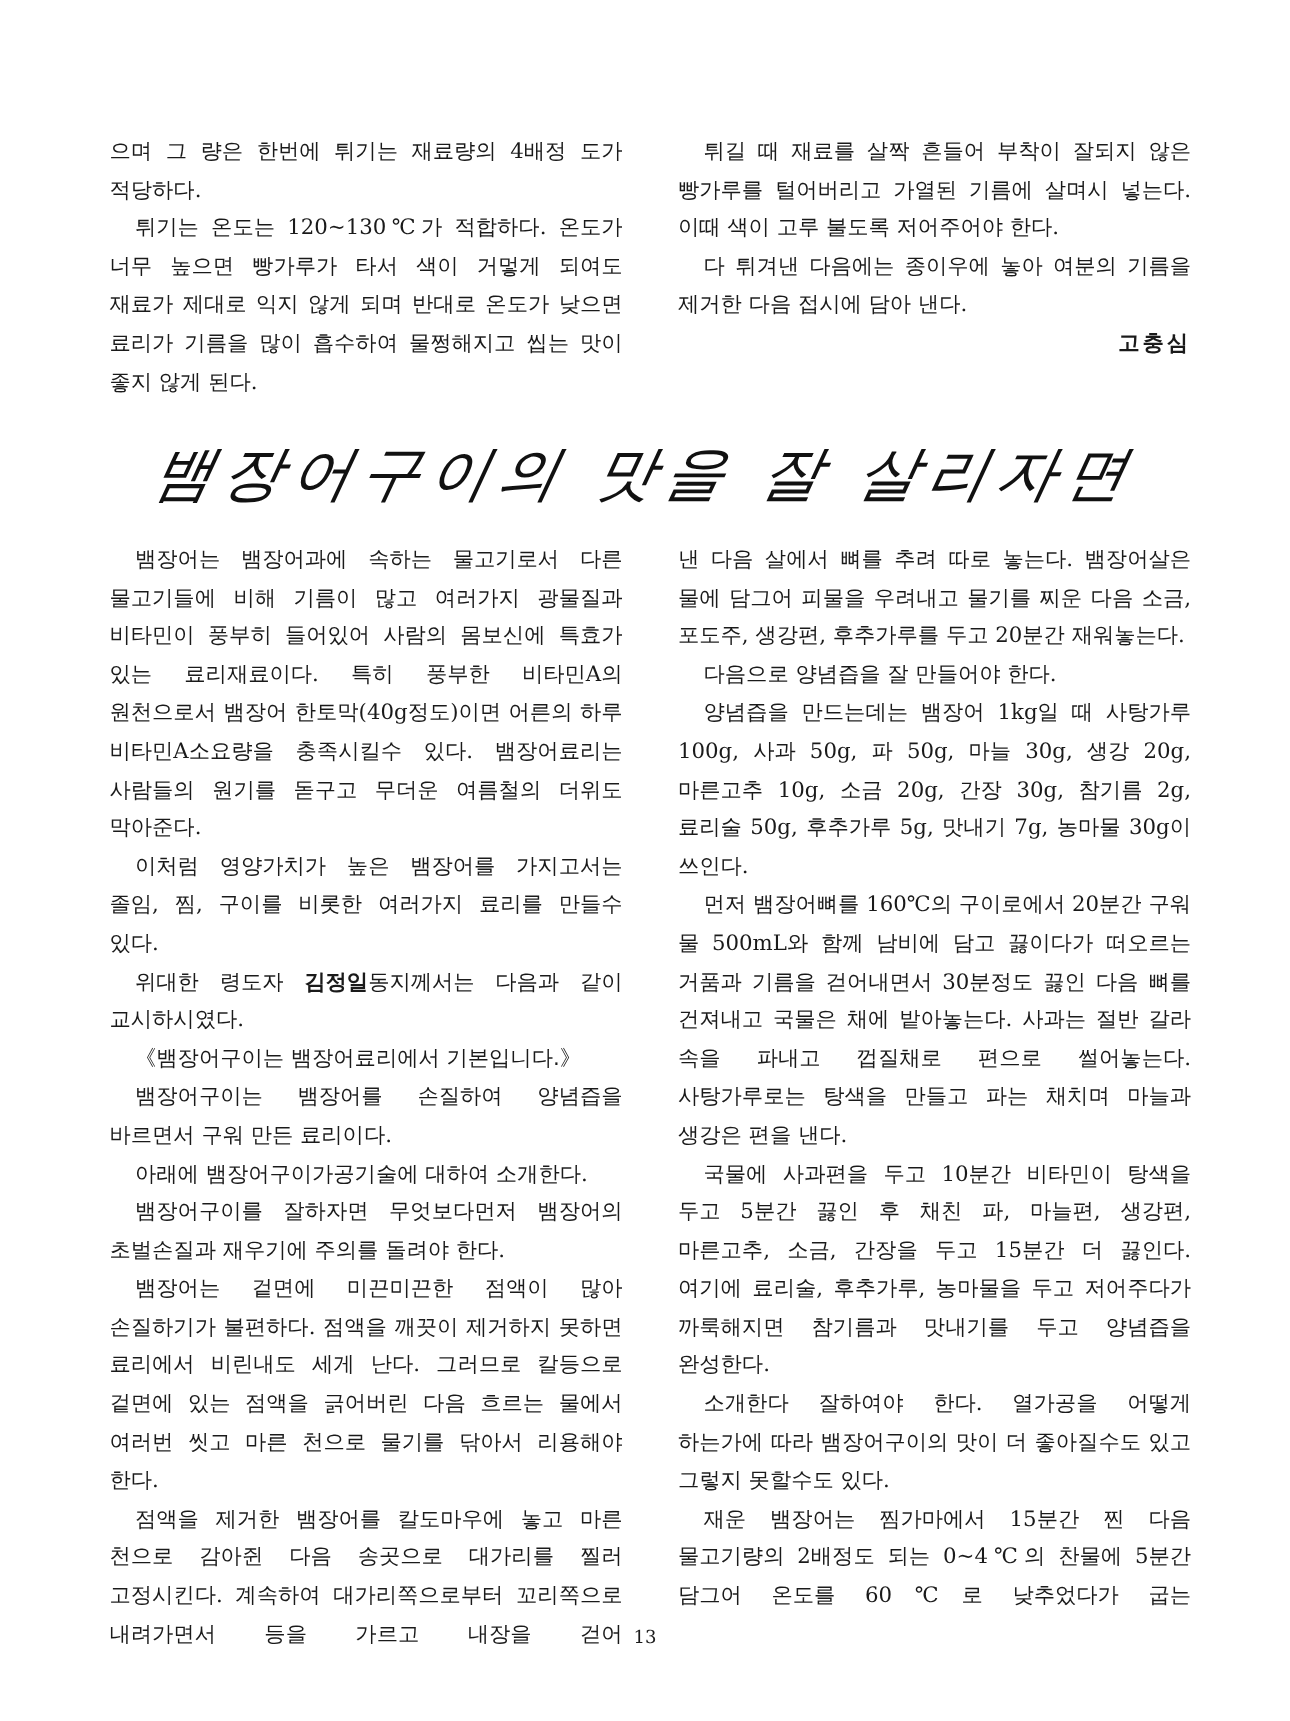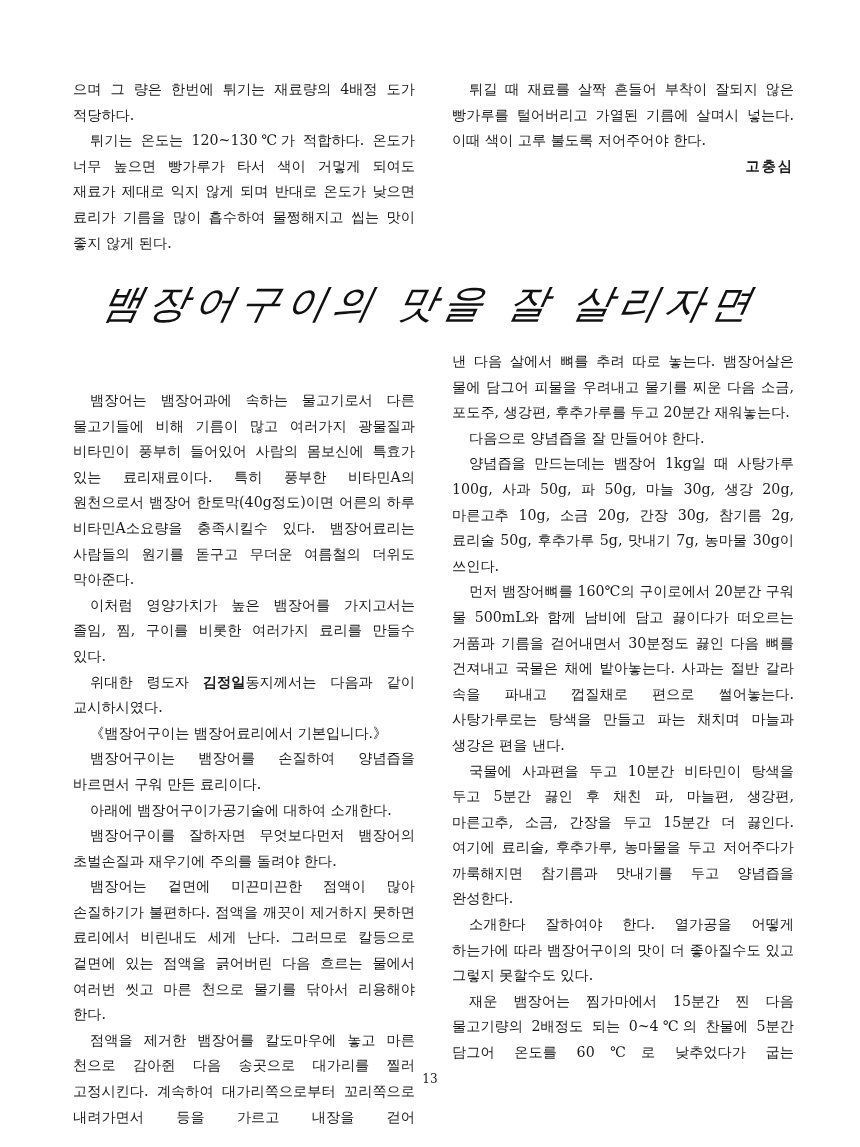--- a/index.html
+++ b/index.html
@@ -1,46 +1,47 @@
 <!DOCTYPE html>
 <html><head>
 <meta charset="utf-8">
 <style>
   html, body { margin: 0; padding: 0; background: #ffffff; }
   body { width: 860px; height: 1147px; position: relative; overflow: hidden;
          font-family: "DejaVu Serif", "Liberation Serif", serif; color: #1a1a1a; }
-  .page { position: absolute; left: 0; top: 4px; width: 860px; height: 980px; }
+  .page { position: absolute; left: 0; top: 16px; width: 860px; height: 980px; }
   .col { position: absolute; width: 342px; font-size: 14.2px; line-height: 25.6px; }
   .col p { margin: 0; text-align: justify; text-align-last: justify; word-break: keep-all; }
   .col p.last { text-align-last: left; }
   .col p.indent { text-indent: 1.2em; }
   .top-left { left: 73px; top: 73px; }
   .top-right { left: 452px; top: 73px; }
   .byline { text-align: right !important; text-align-last: right !important; font-weight: bold; letter-spacing: 2px; }
   .title { position: absolute; left: 0; top: 272px; width: 860px; text-align: center;
            font-family: "DejaVu Serif", serif; font-style: italic; font-size: 40px;
            letter-spacing: 6px; color: #111; transform: skewX(-12deg); font-weight: 300; }
-  .main-left { left: 73px; top: 345px; margin-top: 39px; }
+  .main-left { left: 73px; top: 345px; }
   .main-right { left: 452px; top: 345px; }
   .bold { font-weight: bold; }
   .quote { font-family: "DejaVu Sans", "Liberation Sans", sans-serif; }
   .page-number { position: absolute; left: 0; width: 860px; top: 1068px; text-align: center; font-size: 12px; }
 </style>
 </head>
 <body>
 
 <div class="page">
 
   <div class="col top-left">
     <p class="last">으며 그 량은 한번에 튀기는 재료량의 4배정 도가 적당하다.</p>
     <p class="indent last">튀기는 온도는 120~130℃가 적합하다. 온도가 너무 높으면 빵가루가 타서 색이 거멓게 되여도 재료가 제대로 익지 않게 되며 반대로 온도가 낮으면 료리가 기름을 많이 흡수하여 물쩡해지고 씹는 맛이 좋지 않게 된다.</p>
   </div>
 
   <div class="col top-right">
     <p class="indent last">튀길 때 재료를 살짝 흔들어 부착이 잘되지 않은 빵가루를 털어버리고 가열된 기름에 살며시 넣는다. 이때 색이 고루 불도록 저어주어야 한다.</p>
+    <p class="indent last">다 튀겨낸 다음에는 종이우에 놓아 여분의 기름을 제거한 다음 접시에 담아 낸다.</p>
     <p class="byline">고충심</p>
   </div>
 
   <div class="title">뱀장어구이의 맛을 잘 살리자면</div>
 
   <div class="col main-left">
     <p class="indent last">뱀장어는 뱀장어과에 속하는 물고기로서 다른 물고기들에 비해 기름이 많고 여러가지 광물질과 비타민이 풍부히 들어있어 사람의 몸보신에 특효가 있는 료리재료이다. 특히 풍부한 비타민A의 원천으로서 뱀장어 한토막(40g정도)이면 어른의 하루 비타민A소요량을 충족시킬수 있다. 뱀장어료리는 사람들의 원기를 돋구고 무더운 여름철의 더위도 막아준다.</p>
     <p class="indent last">이처럼 영양가치가 높은 뱀장어를 가지고서는 졸임, 찜, 구이를 비롯한 여러가지 료리를 만들수 있다.</p>
     <p class="indent last"><span>위대한 령도자 </span><span class="bold">김정일</span><span>동지께서는 다음과 같이 교시하시였다.</span></p>
     <p class="indent last quote">《뱀장어구이는 뱀장어료리에서 기본입니다.》</p>

